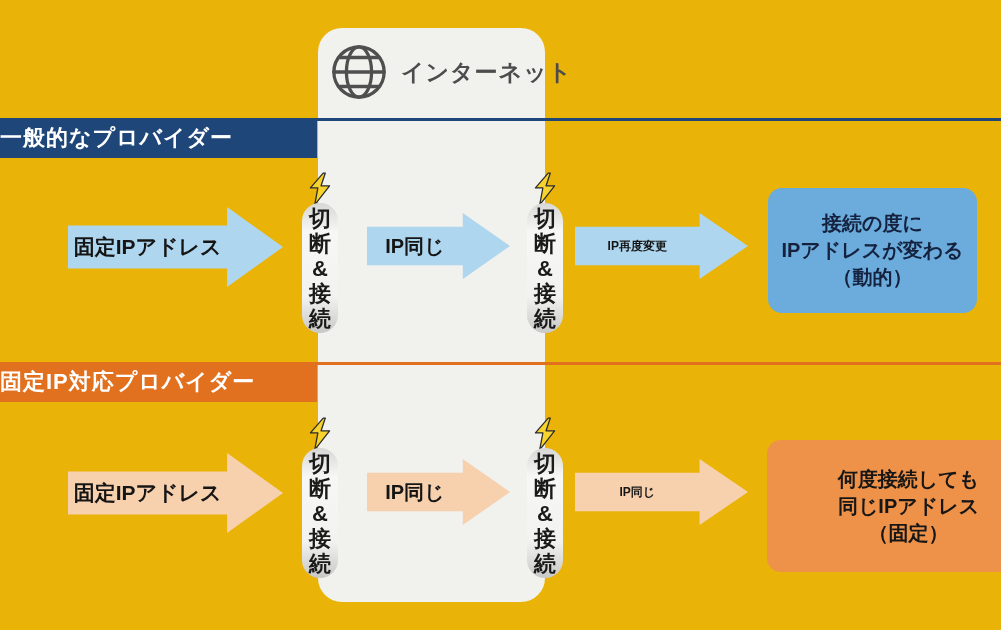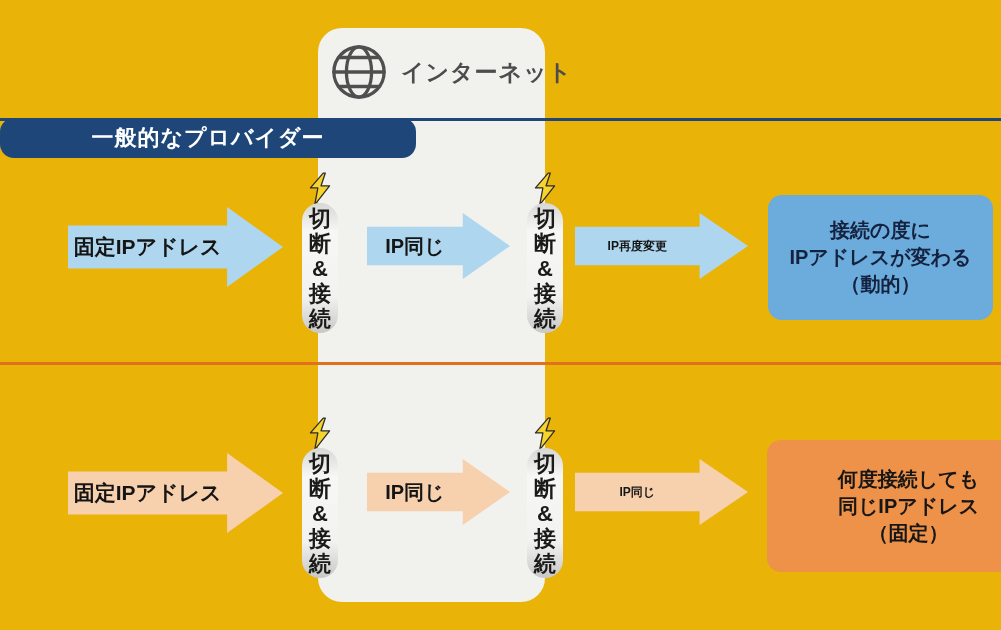--- a/index.html
+++ b/index.html
@@ -17,23 +17,23 @@
     position:absolute; left:330px; top:43px; height:58px;
     display:flex; align-items:center; gap:13px;
   }
   .net-label { font-size:23px; font-weight:700; color:#4c4c4c; letter-spacing:1px; }
 
   
   .rule { position:absolute; left:0; width:1001px; height:3px; }
   .rule-blue { top:118px; background:#1e4679; }
   .rule-orange { top:362px; background:#e2711f; }
   .bar {
-    position:absolute; left:0; width:416px; height:40px;
-    display:flex; align-items:center; justify-content:center;
-    color:#ffffff; font-weight:700; font-size:22px; letter-spacing:1px;border-radius:14px;
+    position:absolute; left:0; width:317px; height:40px;
+    display:flex; align-items:center; justify-content:flex-start;
+    color:#ffffff; font-weight:700; font-size:22px; letter-spacing:1px;
   }
   .bar-blue { top:118px; background:#1e4679; }
   .bar-orange { top:362px; background:#e2711f; }
 
   
   .arr { position:absolute; }
   .arr .lbl {
     position:absolute; top:50%; transform:translateY(-50%);
     left:0; text-align:center; font-weight:700; color:#151515; white-space:nowrap;
   }
@@ -59,21 +59,21 @@
   }
   .bolt { position:absolute; width:26px; height:34px; }
 
   
   .result {
     position:absolute; border-radius:14px;
     display:flex; align-items:center; justify-content:center;
     text-align:center; font-weight:700; font-size:20px; line-height:1.35;
     white-space:pre-line;
   }
-  .result-blue { left:768px; top:195px; width:225px; height:125px; background:#6bacdc; color:#15223f; }
+  .result-blue { left:768px; top:188px; width:209px; height:125px; background:#6bacdc; color:#15223f; }
   .result-orange { left:767px; top:440px; width:211px; height:132px; background:#ee9149; color:#161616;padding-left:36px; }
 </style>
 </head>
 <body>
 
 <div class="stage">
 
   <div class="net-panel"></div>
   <div class="net-header">
     <svg width="58" height="58" viewBox="0 0 60 60">
@@ -127,20 +127,23 @@
     <span class="lbl">IP再度変更</span>
   </div>
 
   <div class="result result-blue">
     <span>接続の度に
 IPアドレスが変わる
 （動的）</span>
   </div>
 
   <div class="rule rule-orange"></div>
+  <div class="bar bar-orange">
+    <span>固定IP対応プロバイダー</span>
+  </div>
 
   <div class="arr arr-start arr-peach" style="left:68px; top:453px;">
     <span class="lbl">固定IPアドレス</span>
   </div>
 
   <svg class="bolt" style="left:307px; top:417px;" viewBox="0 0 24 32">
     <path d="M15 1 L3 15 L10 15 L7 31 L21 13 L13 13 L17 1 Z" fill="#f6d32d" stroke="#2b2b2b" stroke-width="1.2" stroke-linejoin="round"></path>
   </svg>
   <div class="pill" style="left:302px; top:448px;">
     <span>切

